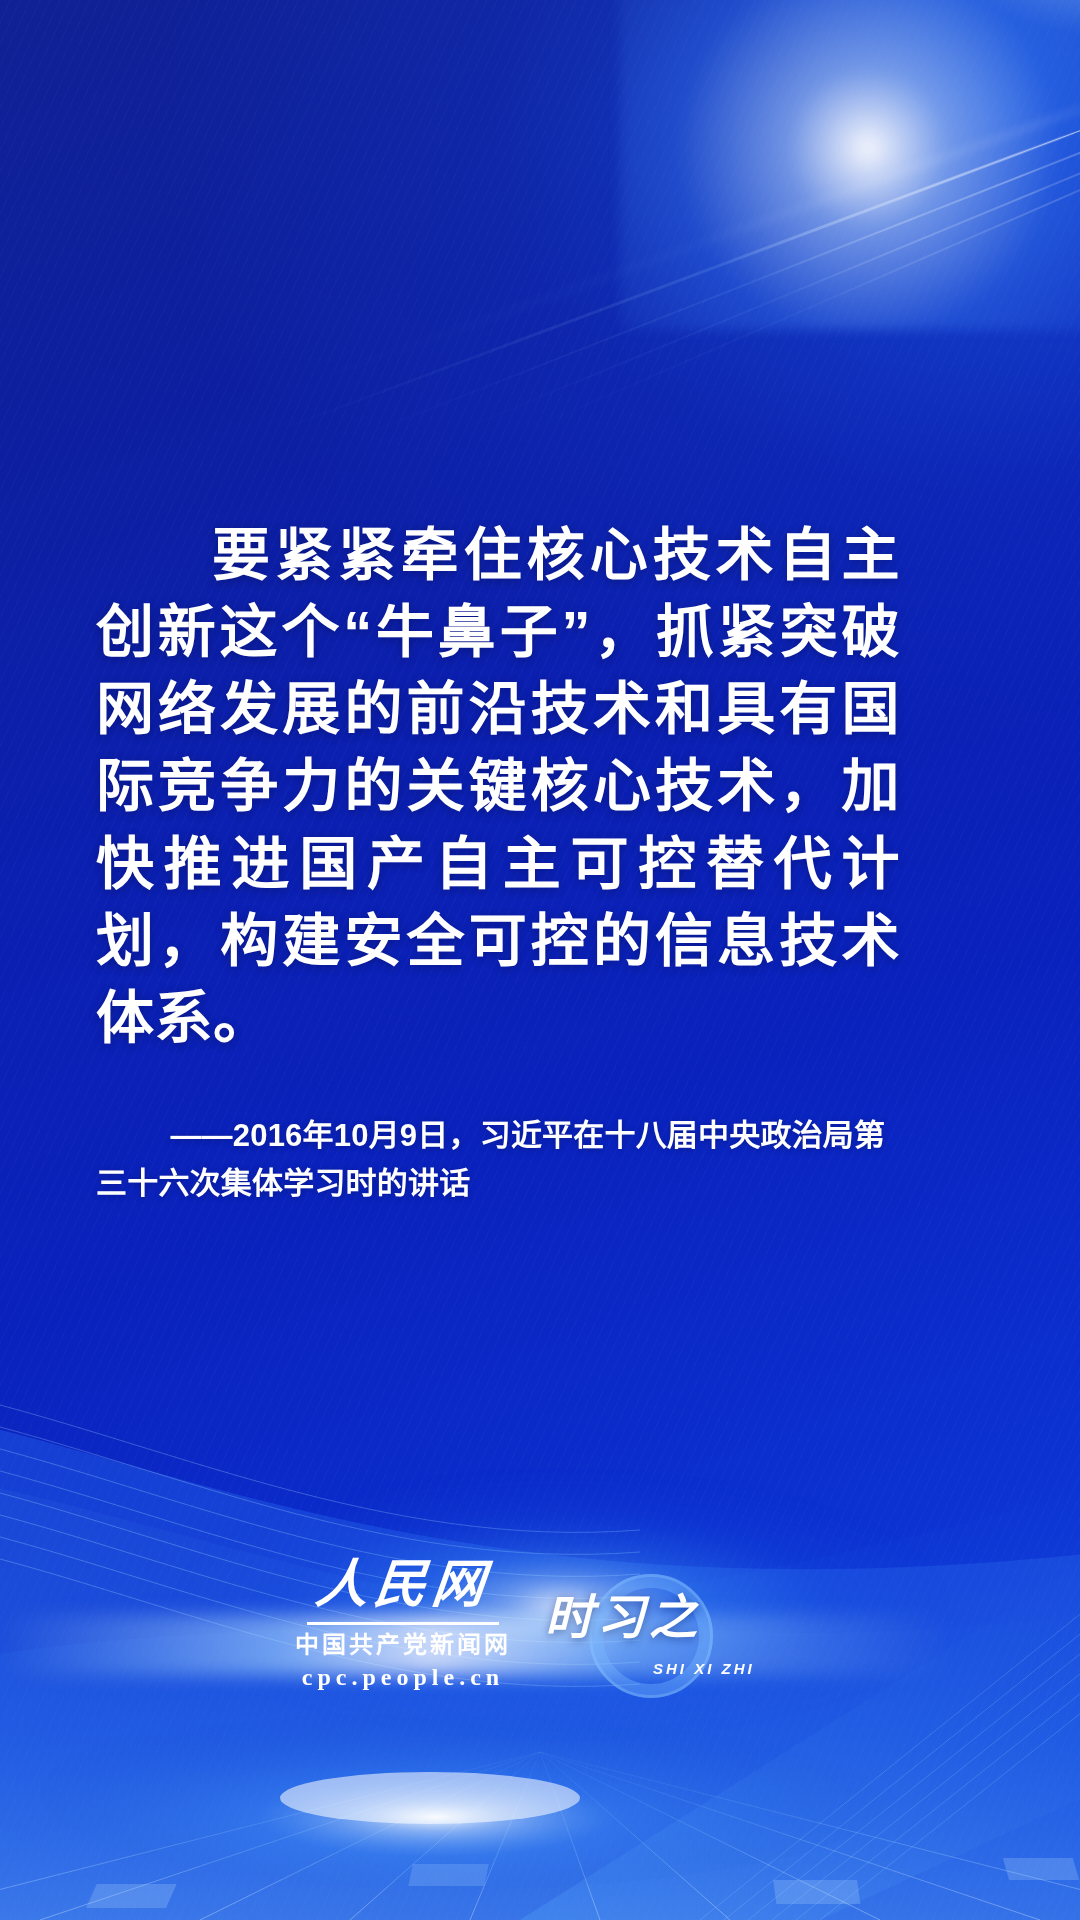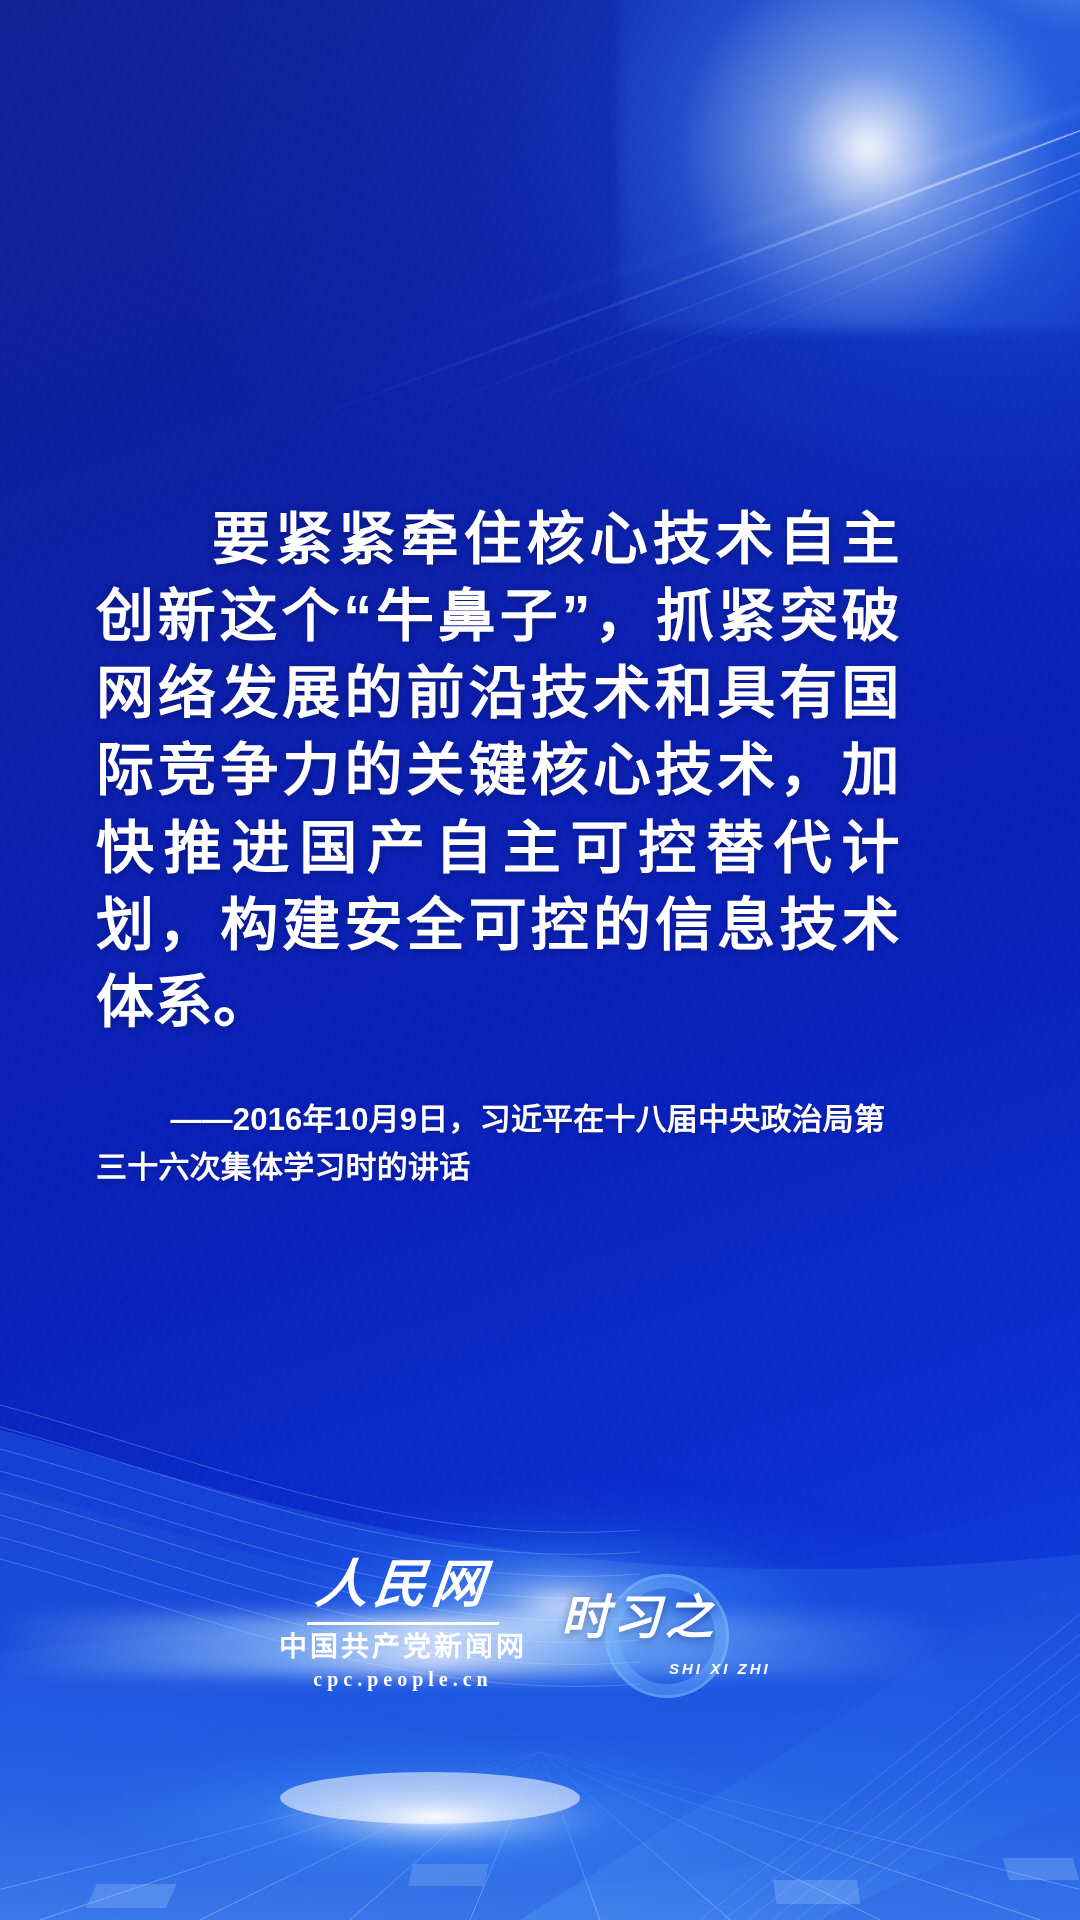--- a/index.html
+++ b/index.html
@@ -58,21 +58,21 @@
     inset: 0;
     background-image: repeating-linear-gradient(115deg, rgba(255,255,255,0.022) 0px, rgba(255,255,255,0.022) 1px, rgba(255,255,255,0) 1px, rgba(255,255,255,0) 9px);
     pointer-events: none;
   }
 
   
   .content {
     position: absolute;
     left: 0; top: 0;
     width: 996px;
-    padding: 0 96px;
+    padding: 16px 96px;
     box-sizing: border-box;
   }
 
   .quote {
     margin-top: 500px;
     color: #ffffff;
     font-size: 58px;
     font-weight: 700;
     line-height: 1.33;
     letter-spacing: 0.5px;
@@ -149,28 +149,28 @@
     transform: skewX(-6deg);
     margin-bottom: 4px;
   }
   .people-logo .rule {
     width: 192px;
     height: 3px;
     background: #ffffff;
     margin: 5px 0 7px 0;
   }
   .people-logo .cn-sub {
-    font-size: 28px;
+    font-size: 24px;
     font-weight: 700;
     letter-spacing: 3px;
     line-height: 1.1;
   }
   .people-logo .url {
     font-family: "Liberation Serif", "DejaVu Serif", serif;
-    font-size: 20px;
+    font-size: 24px;
     font-weight: 700;
     letter-spacing: 5px;
     margin-top: 6px;
   }
 
   .shixi-logo {
     position: relative;
     width: 250px;
     height: 150px;
     margin-top: 2px;

